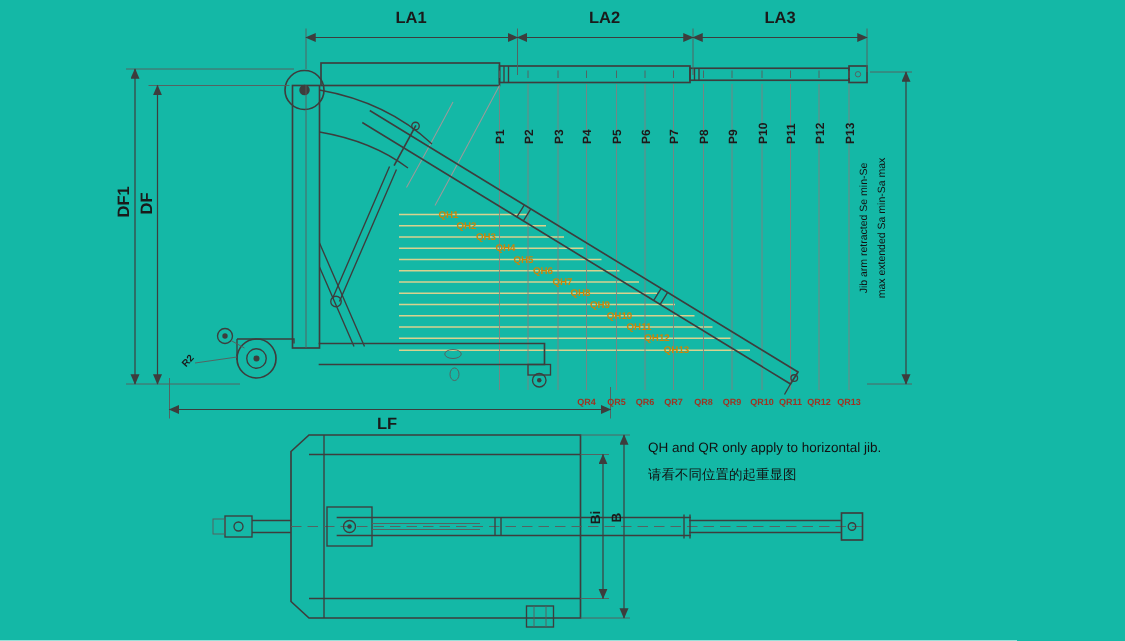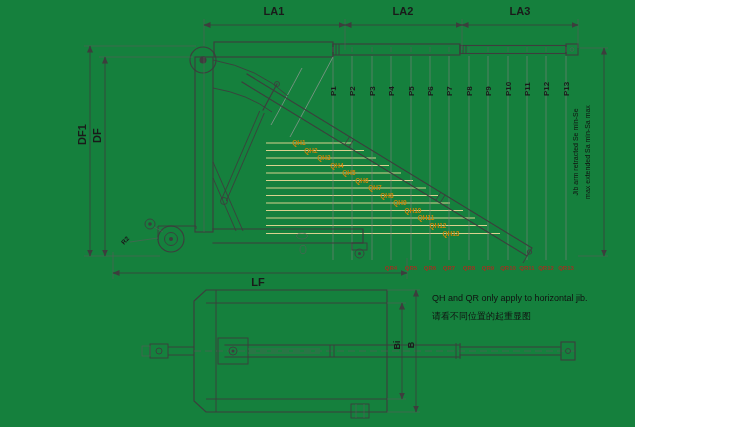--- a/index.html
+++ b/index.html
@@ -1,16 +1,16 @@
 <!DOCTYPE html>
 <html><head>
 <meta charset="utf-8">
 <style>
   html,body{margin:0;padding:0;background:#ffffff;}
-  .stage{position:relative;width:635px;height:427px;background:#15803d;overflow:hidden;}
+  .stage{position:relative;width:750px;height:427px;background:#14b8a6;overflow:hidden;}
   svg text{font-family:"Liberation Sans", sans-serif;}
   .t-dim{font-size:11px;font-weight:bold;fill:#1a1a1a;}
   .t-p{font-size:8px;font-weight:bold;fill:#1a1a1a;}
   .t-qh{font-size:6.5px;font-weight:bold;fill:#c8860b;}
   .t-qr{font-size:6px;font-weight:bold;fill:#9e3322;}
   .t-rot{font-size:7px;fill:#111;}
   .t-note{font-size:9px;fill:#111;}
   .t-small{font-size:6.5px;font-weight:bold;fill:#1a1a1a;}
   .t-b{font-size:9px;font-weight:bold;fill:#1a1a1a;}
   .s-main{stroke:#3d3d3d;stroke-width:1.1;fill:none;stroke-linecap:square;}

